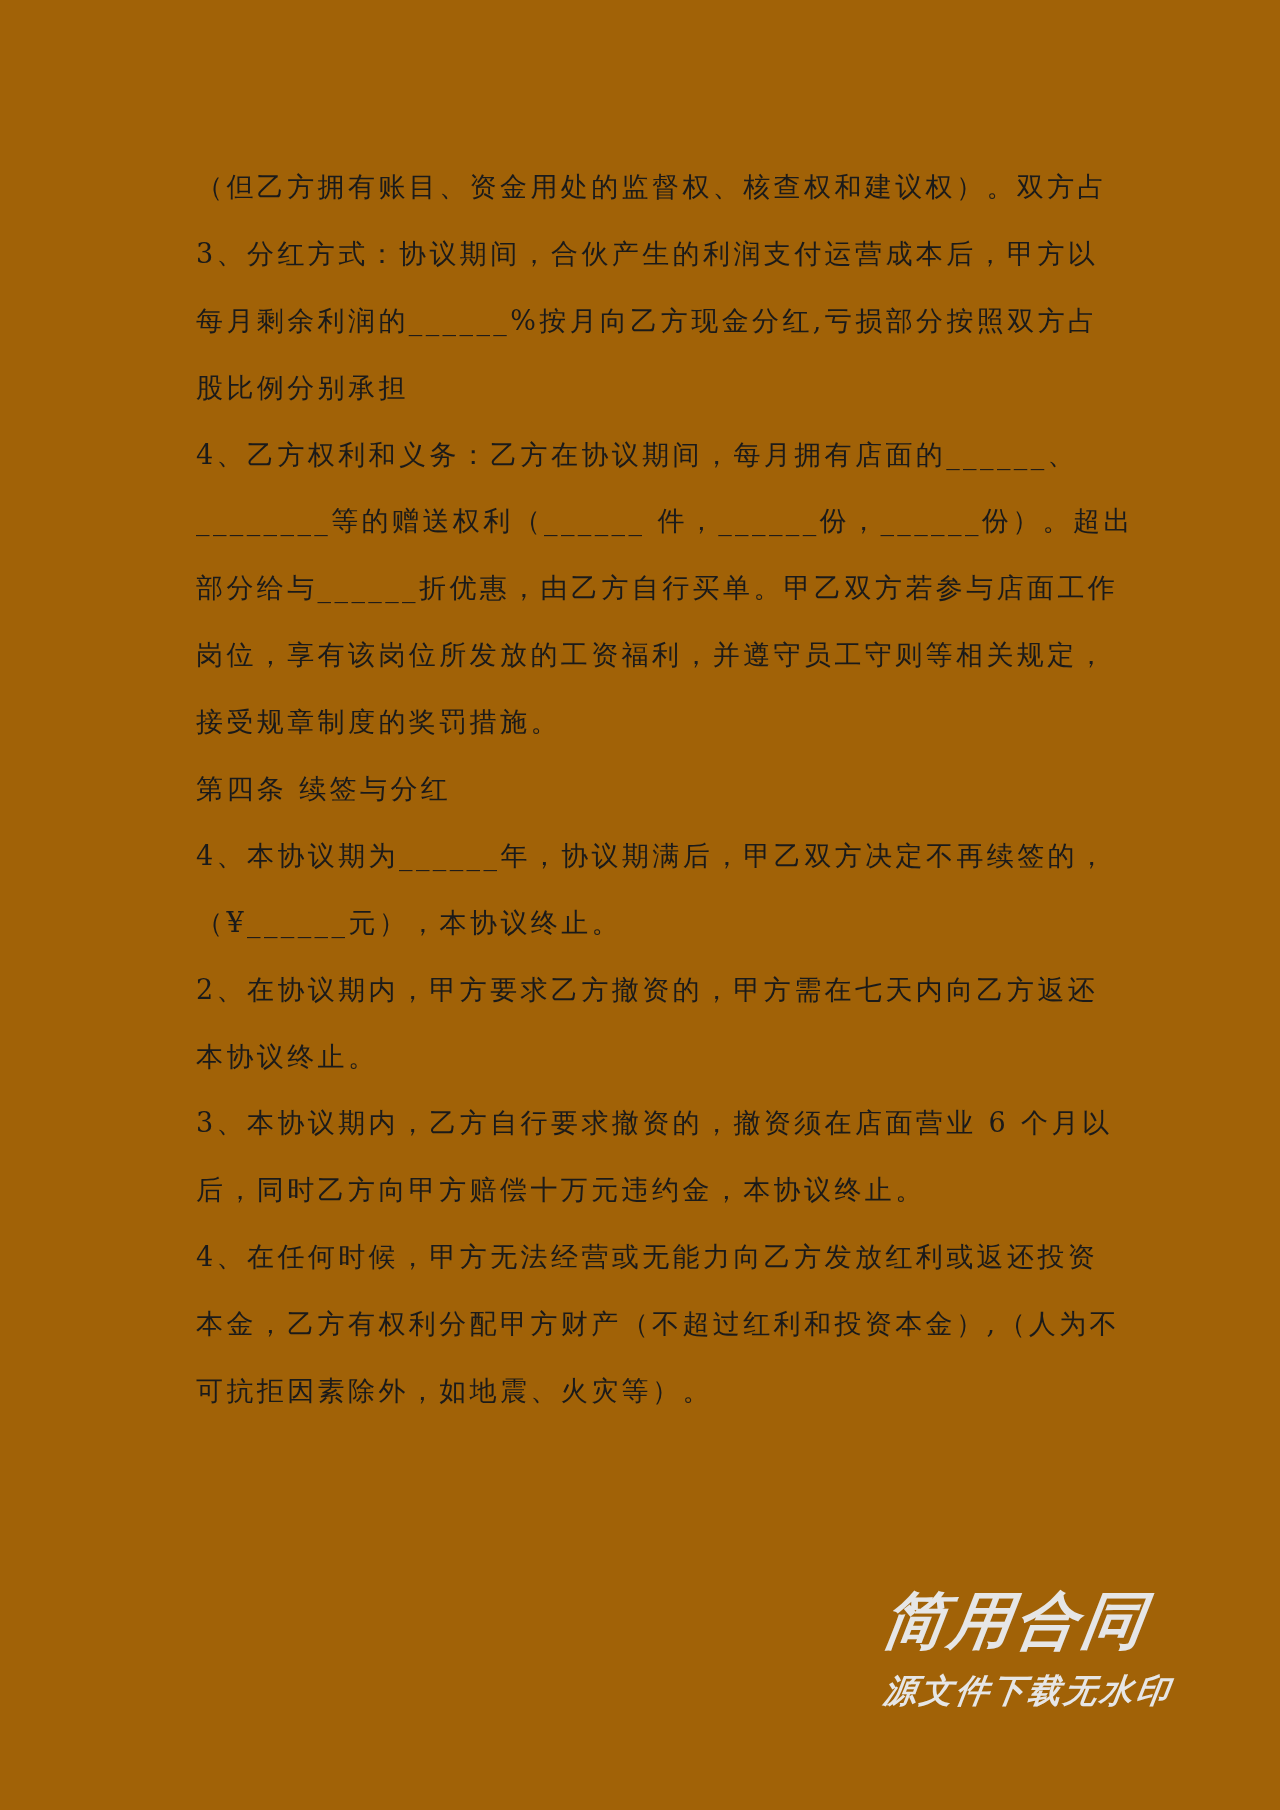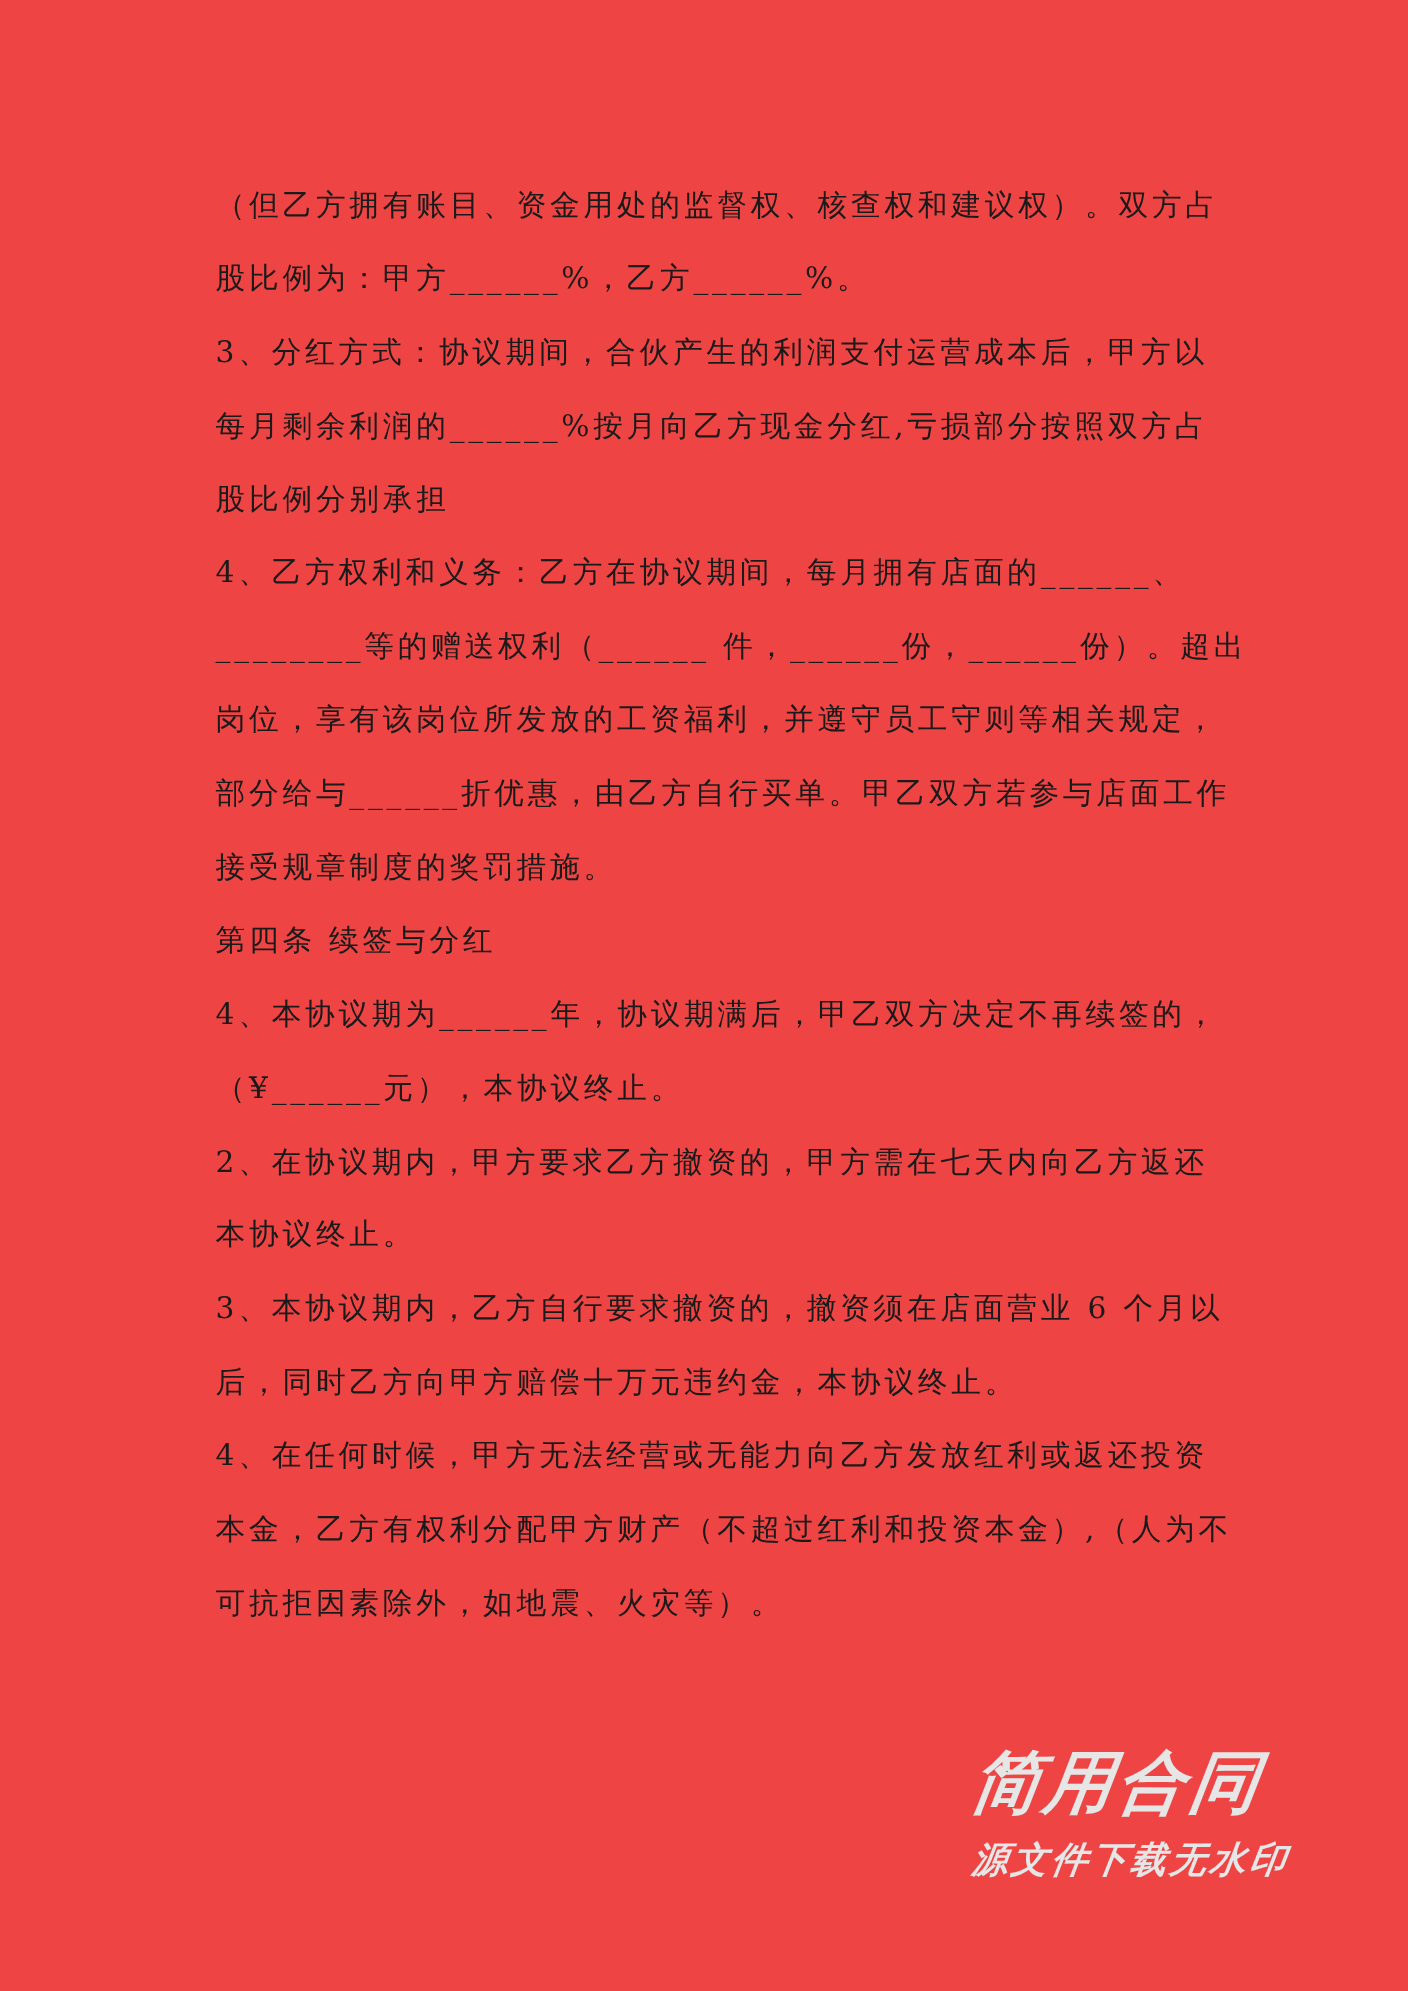--- a/index.html
+++ b/index.html
@@ -12,21 +12,21 @@
     height: 1810px;
     position: relative;
     overflow: hidden;
   }
   .page {
     position: absolute;
     left: 0;
     top: 0;
     width: 1280px;
     height: 1810px;
-    background: #ef4444;
+    background: #a16207;
     text-decoration: underline;
   }
   .doc-body {
     position: absolute;
     left: 196px;
     top: 154px;
     width: 920px;
   }
   .line {
     height: 66.9px;
@@ -62,28 +62,27 @@
     letter-spacing: 3px;
     transform: skewX(-8deg);
   }
 </style>
 </head>
 <body>
 
 <div class="page">
   <div class="doc-body">
     <div class="line">（但乙方拥有账目、资金用处的监督权、核查权和建议权）。双方占</div>
-    <div class="line">股比例为：甲方______%，乙方______%。</div>
     <div class="line">3、分红方式：协议期间，合伙产生的利润支付运营成本后，甲方以</div>
     <div class="line">每月剩余利润的______%按月向乙方现金分红,亏损部分按照双方占</div>
     <div class="line">股比例分别承担</div>
     <div class="line">4、乙方权利和义务：乙方在协议期间，每月拥有店面的______、</div>
     <div class="line">________等的赠送权利（______ 件，______份，______份）。超出</div>
+    <div class="line">部分给与______折优惠，由乙方自行买单。甲乙双方若参与店面工作</div>
     <div class="line">岗位，享有该岗位所发放的工资福利，并遵守员工守则等相关规定，</div>
-    <div class="line">部分给与______折优惠，由乙方自行买单。甲乙双方若参与店面工作</div>
     <div class="line">接受规章制度的奖罚措施。</div>
     <div class="line">第四条 续签与分红</div>
     <div class="line">4、本协议期为______年，协议期满后，甲乙双方决定不再续签的，</div>
     <div class="line">（¥______元），本协议终止。</div>
     <div class="line">2、在协议期内，甲方要求乙方撤资的，甲方需在七天内向乙方返还</div>
     <div class="line">本协议终止。</div>
     <div class="line">3、本协议期内，乙方自行要求撤资的，撤资须在店面营业 6 个月以</div>
     <div class="line">后，同时乙方向甲方赔偿十万元违约金，本协议终止。</div>
     <div class="line">4、在任何时候，甲方无法经营或无能力向乙方发放红利或返还投资</div>
     <div class="line">本金，乙方有权利分配甲方财产（不超过红利和投资本金）,（人为不</div>

